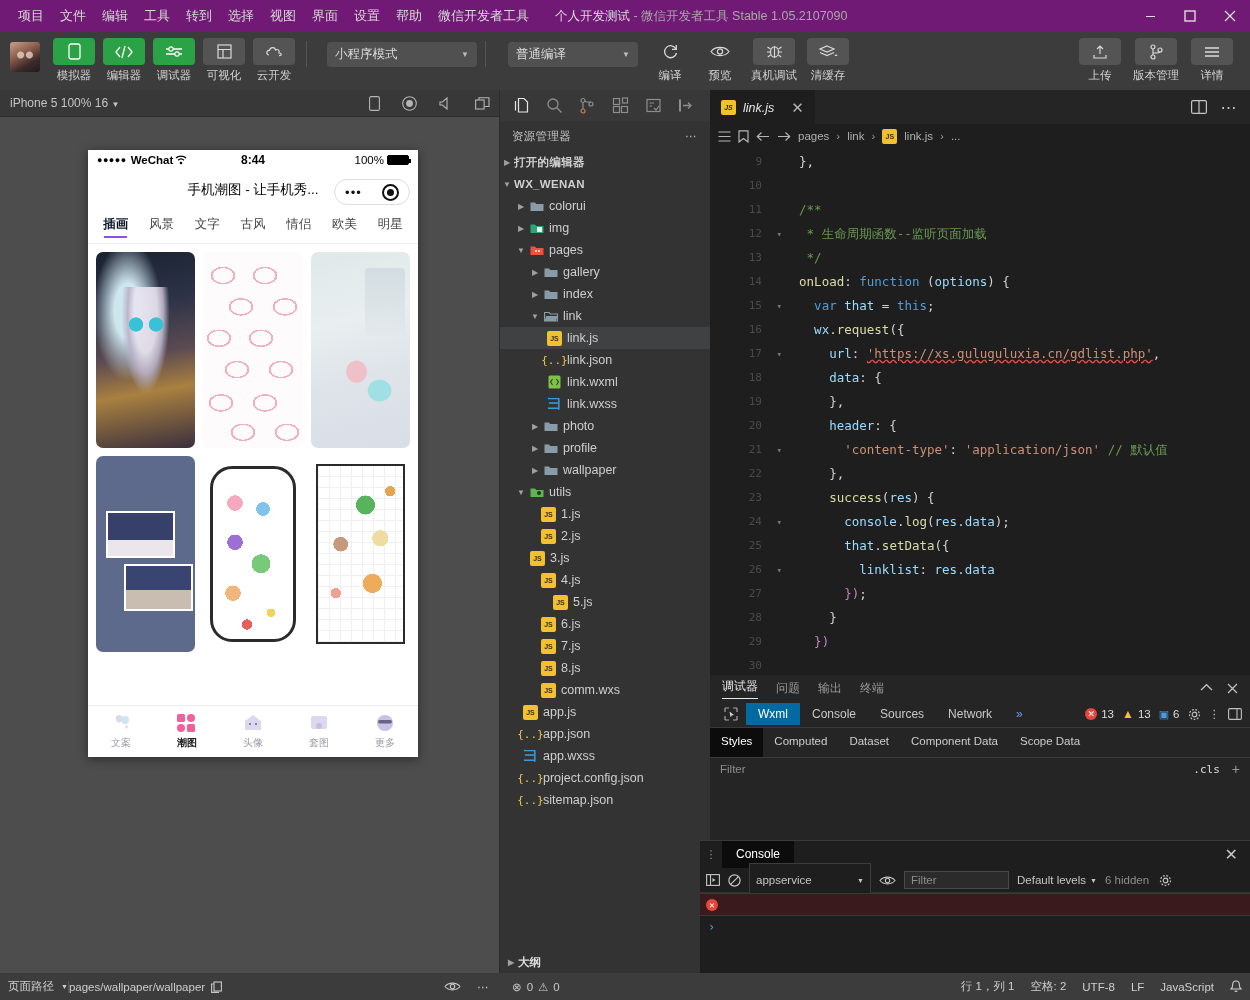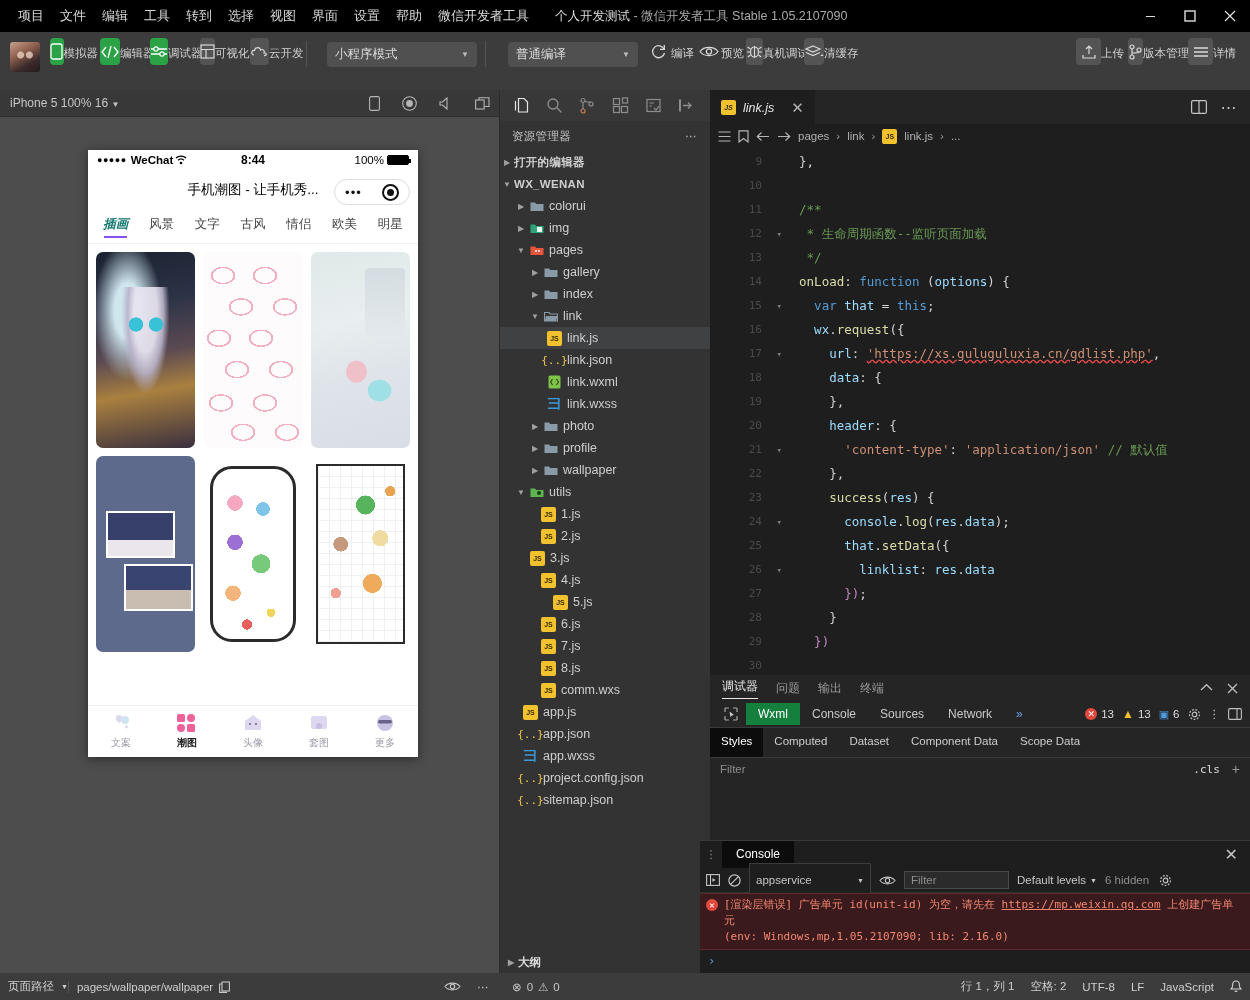--- a/index.html
+++ b/index.html
@@ -9,21 +9,21 @@
     font-family: "Liberation Sans", sans-serif;
     overflow: hidden;
     color: #ccc;
     -webkit-font-smoothing: antialiased;
   }
   #app { position: relative; width: 1250px; height: 1000px; }
 
   
   .titlebar {
     position: absolute; top: 0; left: 0; width: 1250px; height: 32px;
-    background: #000000; display: flex; align-items: center;
+    background: #701a75; display: flex; align-items: center;
   }
   .menu-list { display: flex; align-items: center; padding-left: 10px; gap: 0; }
   .menu-item {
     font-size: 13px; color: #d8d8d8; padding: 4px 8px; cursor: default;
     white-space: nowrap;
   }
   .win-title {
     font-size: 12.5px; color: #a8a8a8; margin-left: 18px; white-space: nowrap;
   }
   .win-title .proj { color: #dcdcdc; }
@@ -45,21 +45,21 @@
     position: relative; overflow: hidden; flex: none;
   }
   .avatar::after {
     content:''; position:absolute; left:4px; top:9px; width:22px; height:10px;
     background: radial-gradient(circle at 30% 40%, #f0d8c8 0 3px, transparent 4px),
                 radial-gradient(circle at 70% 40%, #f0d8c8 0 3px, transparent 4px);
     opacity:.75;
   }
   .tgroup { display: flex; margin-left: 10px; gap: 2px; }
   .tbtn {
-    width: 48px; display: flex; flex-direction: row; align-items: center;
+    width: 48px; display: flex; flex-direction: column; align-items: center;
     cursor: default;
   }
   .tbtn .ic {
     width: 42px; height: 27px; border-radius: 4px; display: flex;
     align-items: center; justify-content: center; background: #545454;
     color: #d9d9d9;
   }
   .tbtn.green .ic { background: #2ba245; color: #fff; }
   .tbtn .lb { font-size: 11.5px; color: #d2d2d2; margin-top: 3px; white-space: nowrap; }
   .sep { width: 1px; height: 26px; background: #555; margin: 3px 8px 0 8px; }
@@ -118,21 +118,21 @@
   .ph-caps .circ {
     width: 17px; height: 17px; border-radius: 50%; border: 2px solid #111;
     display: flex; align-items: center; justify-content: center;
   }
   .ph-caps .circ i { width: 7px; height: 7px; border-radius: 50%; background: #111; }
   .ph-tabs {
     height: 34px; display: flex; align-items: center; padding: 0 5px;
     font-size: 12.5px; color: #444; border-bottom: 1px solid #f0f0f0;
   }
   .ph-tab { flex: 1; text-align: center; padding-bottom: 4px; }
-  .ph-tab.active { color: #0f766e; font-weight: 600; position: relative; font-style: italic; }
+  .ph-tab.active { color: #0f172a; font-weight: 600; position: relative; }
   .ph-tab.active::after {
     content:''; position: absolute; left: 25%; right: 25%; bottom: -1px;
     height: 2px; background: #8a4ff0;
   }
   .ph-grid {
     flex: 1; display: grid; grid-template-columns: repeat(3, 1fr);
     gap: 8px; padding: 8px; align-content: start; overflow: hidden;
   }
   .thumb { height: 196px; border-radius: 7px; overflow: hidden; position: relative; }
   .tb1 { background:
@@ -315,21 +315,21 @@
     height: 26px; display: flex; align-items: center; gap: 18px; padding: 0 12px;
     font-size: 12px; color: #9a9a9a;
   }
   .dbg-top .t.on { color: #e7e7e7; border-bottom: 1px solid #e7e7e7; padding-bottom: 3px; }
   .dbg-top .acts { margin-left: auto; display: flex; gap: 14px; color: #c0c0c0; }
   .dev-tabs {
     height: 27px; background: #252526; display: flex; align-items: center;
     gap: 0; padding-left: 6px; border-bottom: 1px solid #3a3a3a;
   }
   .dv { font-size: 12px; color: #c9c9c9; padding: 4px 12px; }
-  .dv.on { background: #15803d; color: #fff; }
+  .dv.on { background: #0369a1; color: #fff; }
   .dev-right { margin-left: auto; display: flex; align-items: center; gap: 8px; padding-right: 8px; font-size: 11.5px; }
   .cnt { display: flex; align-items: center; gap: 4px; color: #ddd; }
   .dot-e { width: 12px; height: 12px; border-radius: 50%; background: #e4483d; color: #fff;
            font-size: 9px; display: flex; align-items: center; justify-content: center; }
   .sty-tabs {
     height: 30px; background: #252526; display: flex; align-items: stretch;
     border-bottom: 1px solid #3a3a3a;
   }
   .st { font-size: 11.5px; color: #cdcdcd; padding: 7px 11px; }
   .st.on { background: #0c0c0c; color: #fff; }
@@ -369,21 +369,21 @@
   }
   .con-msg a { color: #f48771; text-decoration: underline; }
   .con-prompt { padding: 4px 8px; color: #5b9cd6; font-family: "DejaVu Sans Mono", monospace; font-size: 12px; }
 
   
   .statusbar {
     position: absolute; bottom: 0; left: 0; width: 1250px; height: 27px;
     background: #3c3c3c; display: flex; align-items: center; font-size: 11.5px; color: #cfcfcf;
   }
   .sb-left { display: flex; align-items: center; gap: 7px; padding-left: 8px; }
-  .sb-path { display: flex; align-items: center; gap: 6px; padding-left: 8px; border-left: 1px solid #555; }
+  .sb-path { display: flex; align-items: center; gap: 6px; border-left: 1px solid #555; }
   .sb-mid { margin-left: auto; display: flex; align-items: center; gap: 16px; padding-right: 8px; }
   .sb-err { position: absolute; left: 512px; display: flex; align-items: center; gap: 5px; color: #c8c8c8; }
   .sb-eye { position: absolute; left: 444px; color: #c8c8c8; }
   .sb-dots { position: absolute; left: 477px; color: #c8c8c8; letter-spacing: 1px; }
   .divider-v { position: absolute; top: 90px; left: 499px; width: 1px; height: 883px; background: #2c2c2c; }
   .divider-v2 { position: absolute; top: 90px; left: 709px; width: 1px; height: 750px; background: #2c2c2c; }
   svg { display: block; }
 </style>
 </head>
 <body>
@@ -1165,24 +1165,20 @@
     <span class="hid">6 hidden</span>
     <span style="margin-left:2px">
       <svg width="13" height="13" viewBox="0 0 13 13">
             <circle cx="6.5" cy="6.5" r="2.3" fill="none" stroke="#c6c6c6" stroke-width="1.2"></circle>
             <circle cx="6.5" cy="6.5" r="5" fill="none" stroke="#c6c6c6" stroke-width="1.2" stroke-dasharray="1.8 1.6"></circle>
           </svg>
     </span>
   </div>
   <div class="con-msg">
     <span class="ebadge">✕</span>
-    <span>
-      <span>[渲染层错误] 广告单元 id(unit-id) 为空，请先在 </span><a>https://mp.weixin.qq.com</a><span> 上创建广告单元</span><br>
-      <span>(env: Windows,mp,1.05.2107090; lib: 2.16.0)</span>
-    </span>
   </div>
   <div class="con-prompt">›</div>
 </div>
 
 <div class="statusbar">
   <div class="sb-left">
     <span>页面路径</span>
     <span style="font-size:7px">▼</span>
   </div>
   <div class="sb-path">

